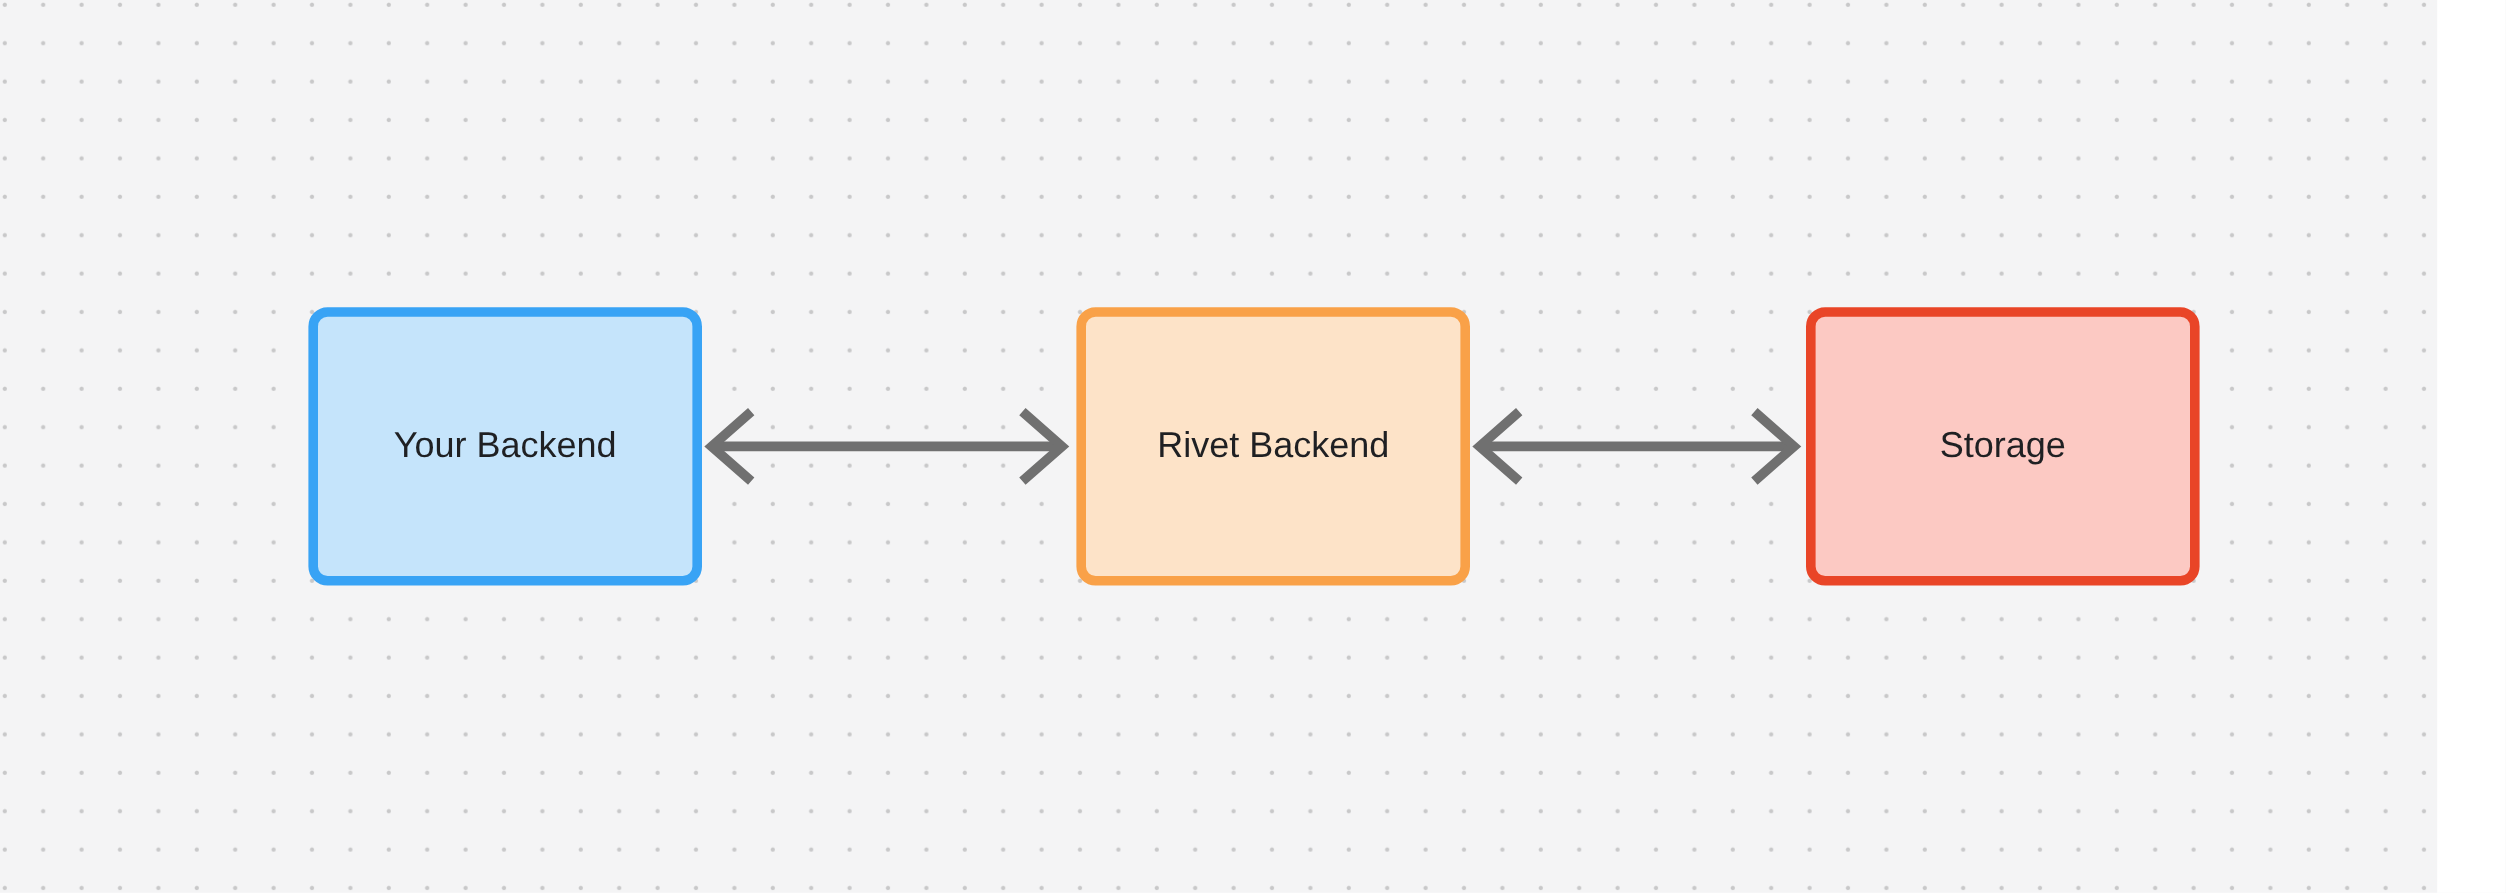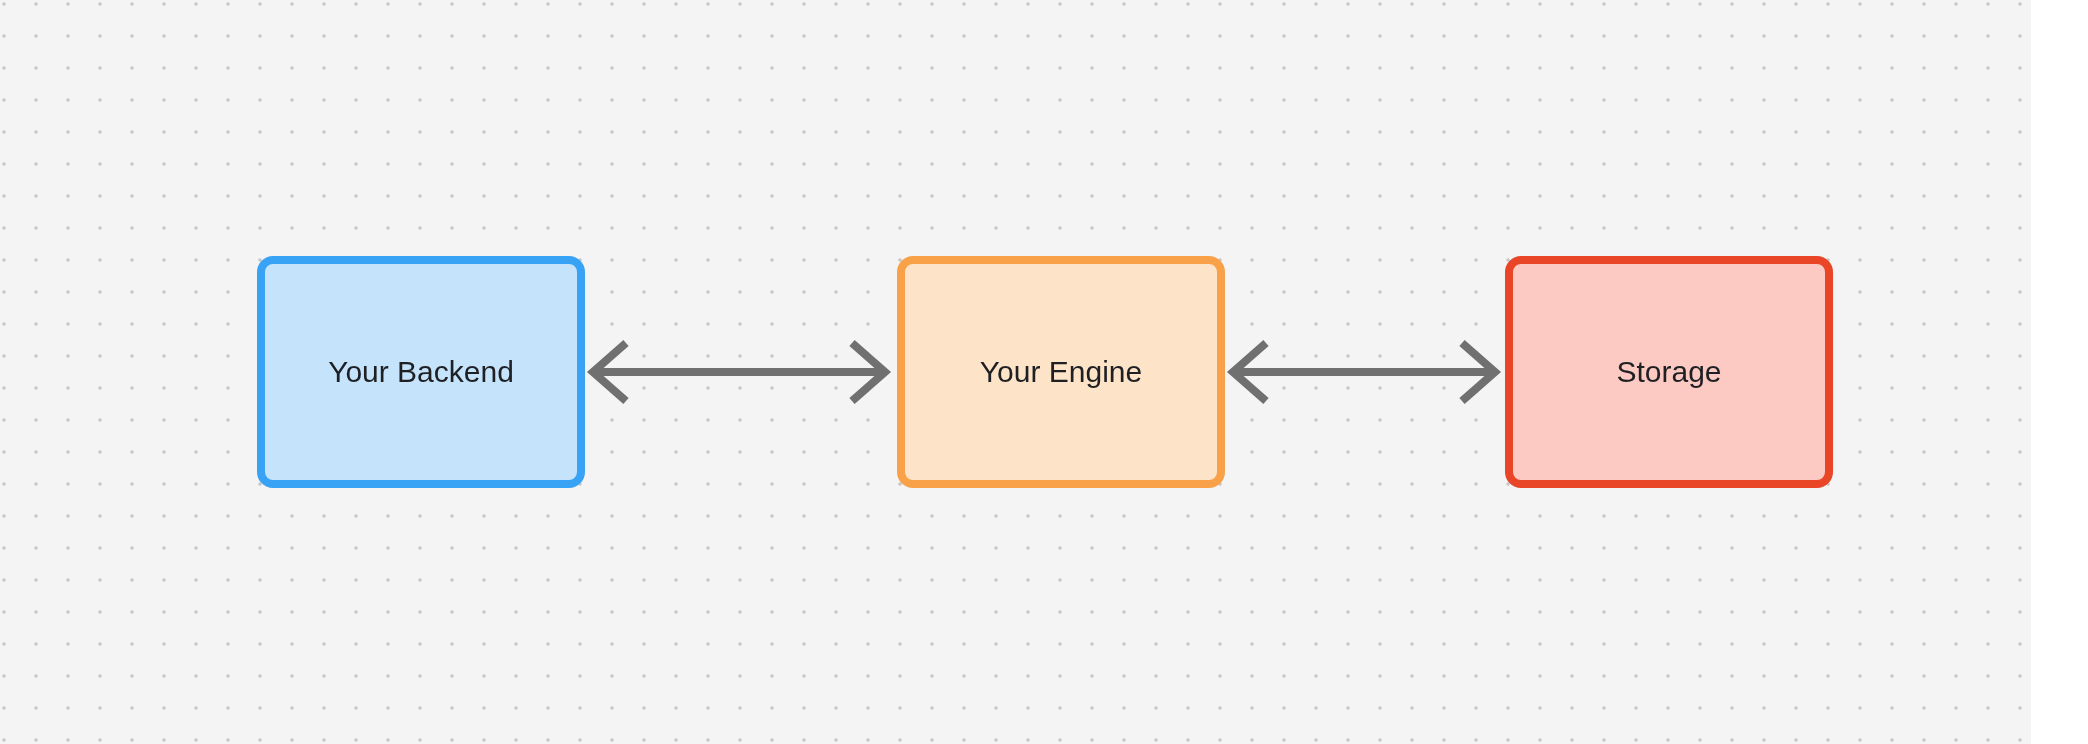--- a/index.html
+++ b/index.html
@@ -81,21 +81,21 @@
 <div class="canvas">
 
   <div class="node node-backend">
     <div class="node-label">
         <span class="line">Your Backend</span>
       </div>
   </div>
 
   <div class="node node-engine">
     <div class="node-label">
-        <span class="line">Your Engine</span>
+        <span class="line">Rivet Backend</span>
       </div>
   </div>
 
   <div class="node node-storage">
     <div class="node-label">
         <span class="line">Storage</span>
       </div>
   </div>
 
   <svg class="connector-layer" viewBox="0 0 2088 744" xmlns="http://www.w3.org/2000/svg">

